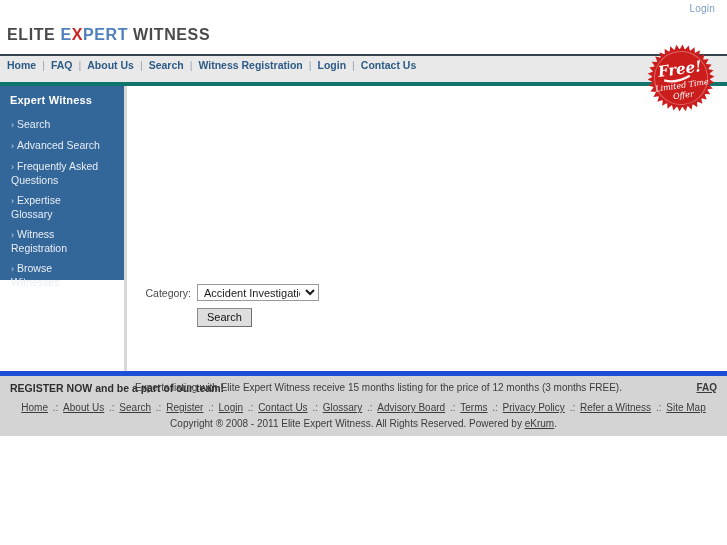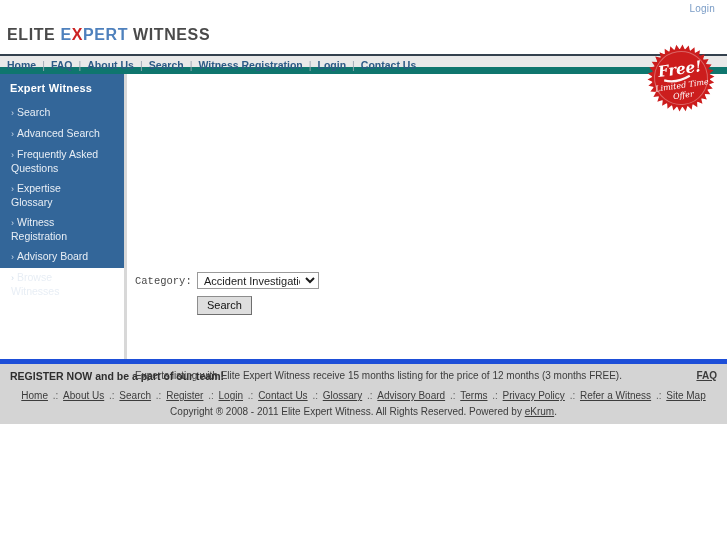--- a/index.html
+++ b/index.html
@@ -74,24 +74,24 @@
     font-weight: bold;
   }
   .badge-sub {
     font-family: "DejaVu Serif", serif;
     font-style: italic;
   }
 
   
   .nav {
     position: relative;
-    height: 20px;
+    height: 32px;
     background: #e9e9e9;
     border-top: 2px solid #34414e;
-    border-bottom: 7px solid #0f766e;
+    border-bottom: 4px solid #0f766e;
     box-sizing: border-box;
     padding: 0 0 0 6px;
     white-space: nowrap;
     z-index: 20;
   }
   .nav .navlist {
     display: inline-block;
     line-height: 18px;
     vertical-align: top;
   }
@@ -182,21 +182,20 @@
     align-items: center;
     margin-left: 8px;
     margin-bottom: 7px;
   }
   .form-label {
     width: 56px;
     text-align: right;
     font-size: 10.5px;
     color: #4a4a4a;
     padding-right: 6px;
-    font-family: Liberation Mono, monospace;
   }
   select.cat-select {
     font-family: "Liberation Sans", sans-serif;
     font-size: 11px;
     color: #1a1a1a;
     width: 122px;
     height: 17px;
     padding: 0 2px;
     border: 1px solid #9a9a9a;
     background: #ffffff;
@@ -324,21 +323,20 @@
   <div class="body-wrap">
 
     <div class="sidebar">
       <div class="sidebar-title">Expert Witness</div>
       <div id="sidebar-items">
           <a href="#" class="side-item"><span class="arrow">›</span><span>Search</span></a>
           <a href="#" class="side-item"><span class="arrow">›</span><span>Advanced Search</span></a>
           <a href="#" class="side-item"><span class="arrow">›</span><span>Frequently Asked Questions</span></a>
           <a href="#" class="side-item"><span class="arrow">›</span><span>Expertise Glossary</span></a>
           <a href="#" class="side-item"><span class="arrow">›</span><span>Witness Registration</span></a>
-          <a href="#" class="side-item"><span class="arrow">›</span><span>Advisory Board</span></a>
           <a href="#" class="side-item"><span class="arrow">›</span><span>Browse Witnesses</span></a>
         </div>
     </div>
 
     <div class="divider-v"></div>
 
     <div class="content">
       <div class="search-block">
 
         <div class="form-row">

